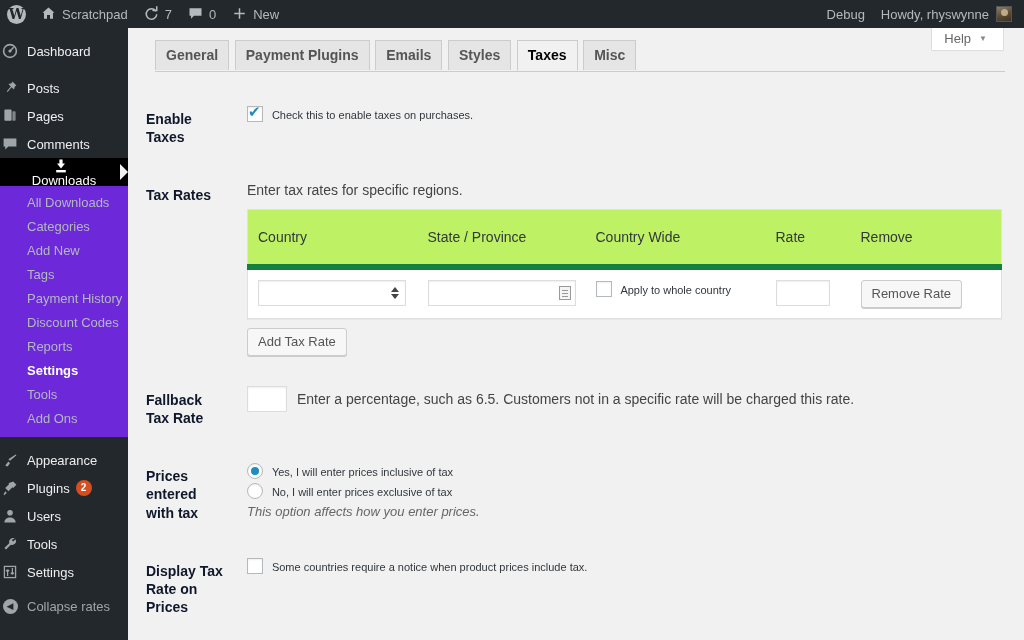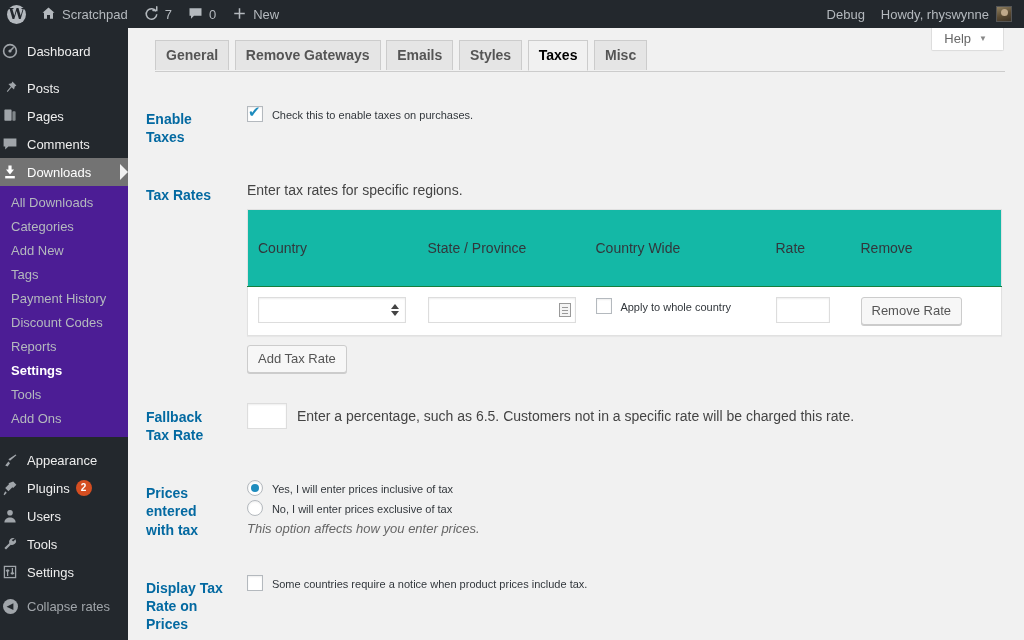--- a/index.html
+++ b/index.html
@@ -83,35 +83,36 @@
   .menu-top .mlabel { line-height: 1; }
   .menu-top .micon {
     width: 20px; margin-right: 7px;
     color: #a0a5aa;
     font-size: 14px;
     display: flex; align-items: center; justify-content: center;
   }
   .menu-top svg { display:block; }
   .menu-sep { height: 9px; }
   .menu-top.current {
-    background: #737373;
+    background: #000000;
     color: #fff;
+    flex-direction: column;
   }
   .menu-top.current .micon { color: #fff; }
   .menu-top.current::after {
     content: "";
     position: absolute; right: 0; top: 50%;
     margin-top: -8px;
     border-style: solid;
     border-width: 8px 0 8px 8px;
     border-color: transparent transparent transparent #f1f1f1;
   }
   .submenu {
-    background: #4c1d95;
-    padding: 5px 0 6px 0;
+    background: #6d28d9;
+    padding: 5px 0 6px 16px;
   }
   .submenu .sub-item {
     display: block;
     padding: 4px 0 4px 11px;
     color: #b4b9be;
     font-size: 13px;
     line-height: 16px;
     cursor: pointer;
   }
   .submenu .sub-item.current { color: #fff; font-weight: bold; }
@@ -210,21 +211,21 @@
     border-collapse: collapse;
   }
   .form-table tr { vertical-align: top; }
   .form-table th {
     width: 105px;
     padding: 20px 10px 20px 0;
     text-align: left;
     font-weight: 600;
     font-size: 14px;
     line-height: 1.3;
-    color: #0369a1;
+    color: #0f172a;
     vertical-align: top;
   }
   .form-table td {
     padding: 15px 10px;
     line-height: 1.3;
     font-size: 14px;
     vertical-align: top;
   }
   label.cb-label { font-size: 11px; color: #32373c; }
   .description {
@@ -336,23 +337,23 @@
     background: #fff;
     margin-top: 9px;
     box-shadow: 0 1px 1px rgba(0,0,0,.04);
   }
   .tax-rates-table th {
     width: auto;
     text-align: left;
     font-weight: 400;
     font-size: 14px;
     color: #32373c;
-    padding: 29px 10px;
-    border-bottom: 1px solid #15803d;
-    background: #14b8a6;
+    padding: 18px 10px;
+    border-bottom: 6px solid #15803d;
+    background: #bef264;
   }
   .tax-rates-table td {
     padding: 10px;
     font-size: 14px;
     border-bottom: 1px solid #e1e1e1;
     background: #fff;
   }
   .tax-rates-table tr:last-child td { border-bottom: none; }
   .state-wrap { position: relative; display: inline-block; }
   .state-icon {
@@ -555,21 +556,21 @@
 
   <div class="screen-meta-links">
     <div class="help-tab">
       <span>Help</span>
       <span class="caret">▼</span>
     </div>
   </div>
 
   <div class="nav-tab-wrapper">
     <span class="nav-tab">General</span>
-    <span class="nav-tab">Remove Gateways</span>
+    <span class="nav-tab">Payment Plugins</span>
     <span class="nav-tab">Emails</span>
     <span class="nav-tab">Styles</span>
     <span class="nav-tab nav-tab-active">Taxes</span>
     <span class="nav-tab">Misc</span>
   </div>
 
   <table class="form-table">
     <tbody>
 
       <tr>

